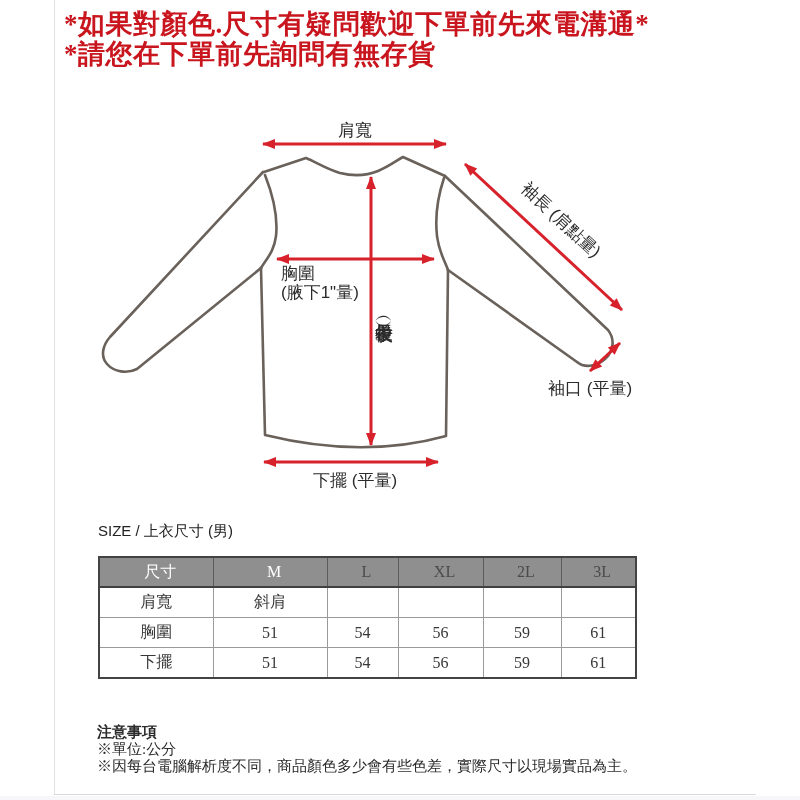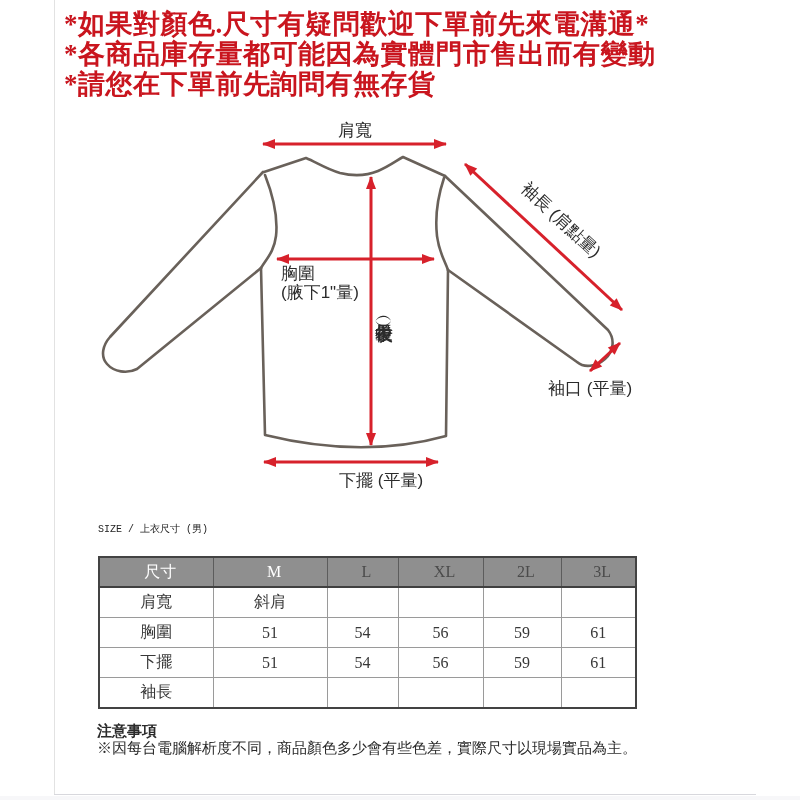--- a/index.html
+++ b/index.html
@@ -25,26 +25,26 @@
     font-family:"Liberation Sans","DejaVu Sans",sans-serif;white-space:nowrap;
   }
   .label-shoulder{left:338px;top:121px;}
   .label-chest{left:281px;top:264px;}
   .label-length{
     left:374px;top:310px;writing-mode:vertical-rl;text-orientation:mixed;
     font-size:18px;height:150px;letter-spacing:0px;
   }
   .label-sleeve{left:561px;top:220px;transform:translate(-50%,-50%) rotate(43deg);}
   .label-cuff{left:548px;top:379px;}
-  .label-hem{left:313px;top:471px;margin-left:26px;}
+  .label-hem{left:313px;top:471px;}
 
   .size-title{
     position:absolute;left:98px;top:522px;
-    font-family:Liberation Mono, monospace;
-    font-size:10px;color:#222222;white-space:nowrap;
+    font-family:Liberation Sans, sans-serif;
+    font-size:15px;color:#222222;white-space:nowrap;
   }
 
   table.size-table{
     position:absolute;left:98px;top:556px;width:537px;
     border-collapse:collapse;table-layout:fixed;
     border:2px solid #434343;
     font-family:"Liberation Serif","DejaVu Serif",serif;
   }
   .size-table th{
     height:26px;background:#8f8f8f;font-weight:400;font-size:16px;
@@ -52,35 +52,34 @@
   }
   .size-table th:nth-child(-n+2){color:#ffffff;}
   .size-table th:nth-child(n+3){color:#4b4b4b;}
   .size-table td{
     height:27px;border:1px solid #9a9a9a;text-align:center;
     font-size:16px;color:#383838;background:#ffffff;vertical-align:middle;
   }
 
   .notes{
     position:absolute;left:97px;top:724px;
-    font-family:Liberation Mono, monospace;
+    font-family:Liberation Serif, serif;
     font-size:15px;line-height:17px;color:#2b2b2b;white-space:nowrap;
   }
   .notes .notes-title{font-weight:700;}
 </style>
 </head>
 <body>
 
 <div class="v-frame-line"></div>
 <div class="h-frame-line"></div>
 <div class="bottom-strip"></div>
 
 <div class="warnings">
   <div>*如果對顏色.尺寸有疑問歡迎下單前先來電溝通*</div>
-  <div>*各商品庫存量都可能因為實體門市售出而有變動</div>
   <div>*請您在下單前先詢問有無存貨</div>
 </div>
 
 <svg class="diagram-svg" viewBox="0 0 800 800" xmlns="http://www.w3.org/2000/svg">
   <defs>
     <marker id="ah" markerUnits="userSpaceOnUse" markerWidth="16" markerHeight="12" refX="13" refY="6" orient="auto-start-reverse">
       <path d="M1,1 L14,6 L1,11 Z" fill="#d7212b"></path>
     </marker>
   </defs>
 
@@ -152,27 +151,20 @@
       <td>61</td>
     </tr>
     <tr>
       <td>下擺</td>
       <td>51</td>
       <td>54</td>
       <td>56</td>
       <td>59</td>
       <td>61</td>
     </tr>
-    <tr>
-      <td>袖長</td>
-      <td></td>
-      <td></td>
-      <td></td>
-      <td></td>
-      <td></td>
-    </tr>
   </tbody>
 </table>
 
 <div class="notes">
   <div class="notes-title">注意事項</div>
+  <div>※單位:公分</div>
   <div>※因每台電腦解析度不同，商品顏色多少會有些色差，實際尺寸以現場實品為主。</div>
 </div>
 
 </body></html>

